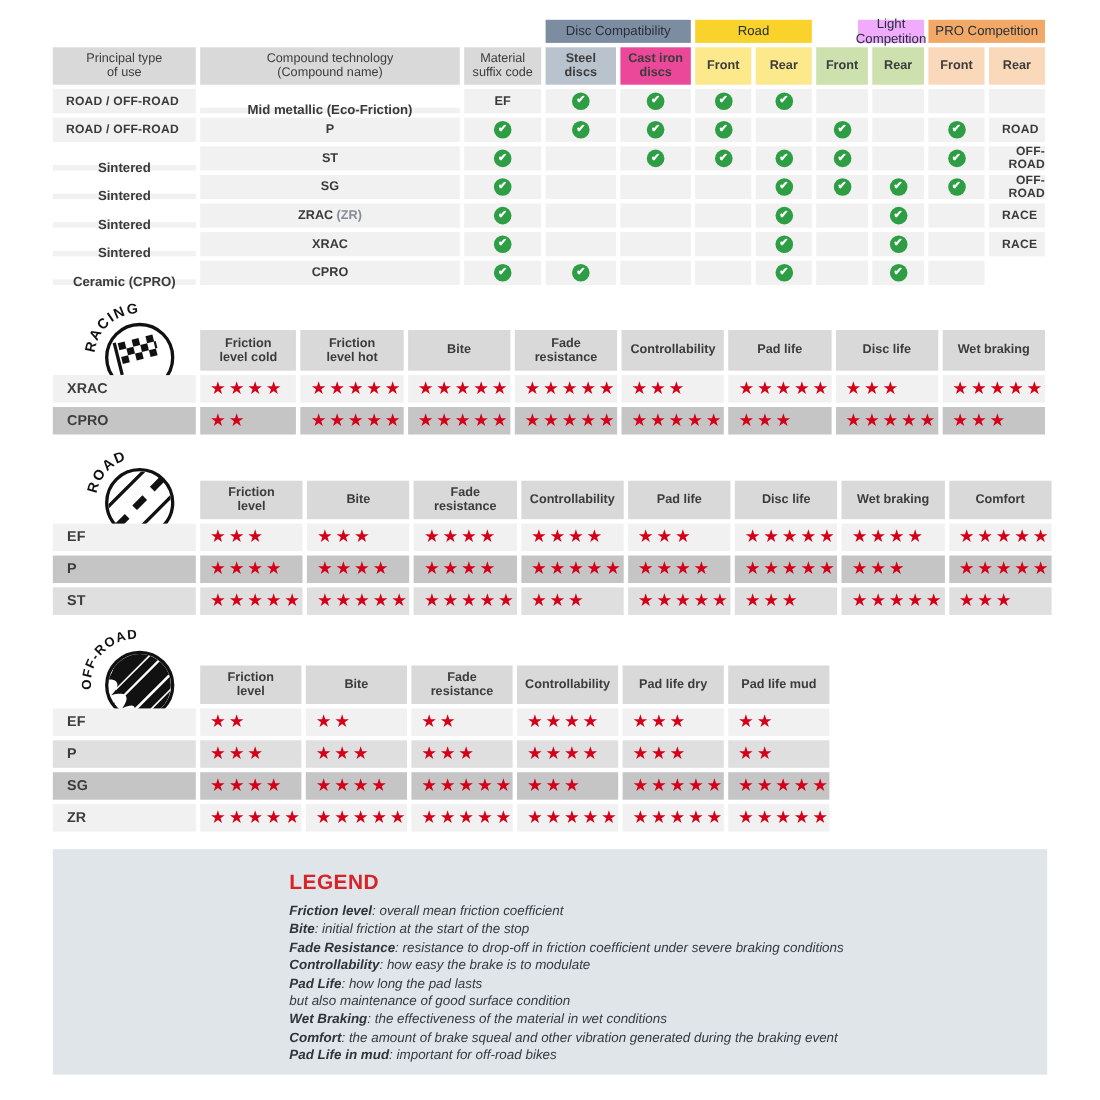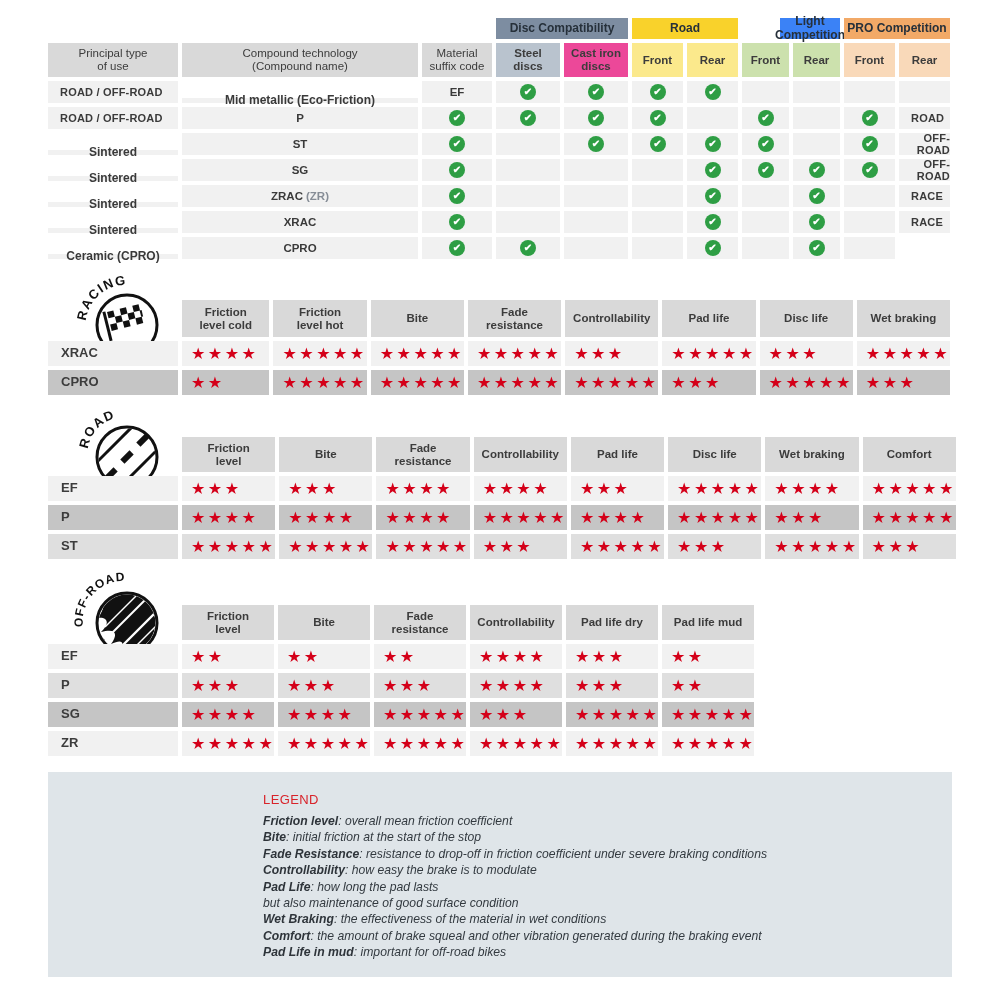--- a/index.html
+++ b/index.html
@@ -8,21 +8,21 @@
 
   .grid{display:grid;gap:4px;position:absolute;}
   .cell{display:flex;align-items:center;justify-content:center;text-align:center;line-height:1.12;}
   .pre{white-space:pre-line;}
 
   
   .compat{left:48px;top:18px;width:902px;
     grid-template-columns:130px 236px 70px 64px 64px 51px 51px 47px 47px 51px 51px;
     grid-template-rows:21px 34px repeat(7,22px);}
   .spacer3{grid-column:span 3;background:transparent;}
-  .group-h{grid-column:span 2;font-weight:bold;font-size:12px;color:#26303a;text-align:center;}
+  .group-h{grid-column:span 2;font-weight:normal;font-size:12px;color:#26303a;text-align:center;}
   .main-h{background:#d9d9d9;font-weight:normal;font-size:11.5px;color:#3c3c3c;}
   .sub-h{font-weight:bold;font-size:11.5px;color:#3c3c3c;}
   .use-cell{background:#f1f1f1;justify-content:flex-start;padding-left:12px;text-align:right;
     font-weight:bold;font-size:11px;letter-spacing:.2px;}
   .compound-cell{background:#f1f1f1;font-weight:bold;font-size:12px;margin-top:17px;}
   .code-cell{background:#f1f1f1;font-weight:bold;font-size:11.5px;}
   .code-note{color:#868d96;margin-left:3px;font-weight:bold;}
   .check-cell{background:#f1f1f1;}
   .check{width:16px;height:16px;border-radius:50%;background:#2e9e44;color:#fff;
     display:flex;align-items:center;justify-content:center;font-size:10px;font-weight:bold;}
@@ -42,34 +42,34 @@
 
   
   .disc-icon{position:absolute;width:100px;height:92px;}
   .i-racing{left:70px;top:271px;}
   .i-road{left:70px;top:403px;}
   .i-offroad{left:70px;top:569px;}
 
   
   .legend{position:absolute;left:48px;top:772px;width:904px;height:205px;background:#dfe5e9;
     box-sizing:border-box;padding:20px 30px 0 215px;}
-  .legend-title{color:#d8232a;font-weight:normal;font-size:13px;letter-spacing:.4px;margin-bottom:6px;}
+  .legend-title{color:#d8232a;font-weight:bold;font-size:19px;letter-spacing:.4px;margin-bottom:6px;}
   .lg-line{font-size:12.2px;line-height:16.4px;color:#333a40;font-style:italic;}
   .lg-line b{color:#2e343a;}
 </style>
 </head>
 <body>
 
 <div class="canvas">
 
   <div class="grid compat">
       <div class="cell spacer3"></div>
       <div class="cell group-h" style="background: rgb(125, 141, 161);">Disc Compatibility</div>
       <div class="cell group-h" style="background: rgb(249, 210, 43);">Road</div>
-      <div class="cell group-h" style="background: #3b82f6; margin-left: 38px;">Light Competition</div>
+      <div class="cell group-h" style="background: #f0abfc; margin-left: 38px;">Light Competition</div>
       <div class="cell group-h" style="background: rgb(242, 169, 103);">PRO Competition</div>
       <div class="cell main-h pre">Principal type
 of use</div>
       <div class="cell main-h pre">Compound technology
 (Compound name)</div>
       <div class="cell main-h pre">Material
 suffix code</div>
       <div class="cell sub-h pre" style="background: rgb(185, 195, 206);">Steel
 discs</div>
       <div class="cell sub-h pre" style="background: #ec4899;">Cast iron

